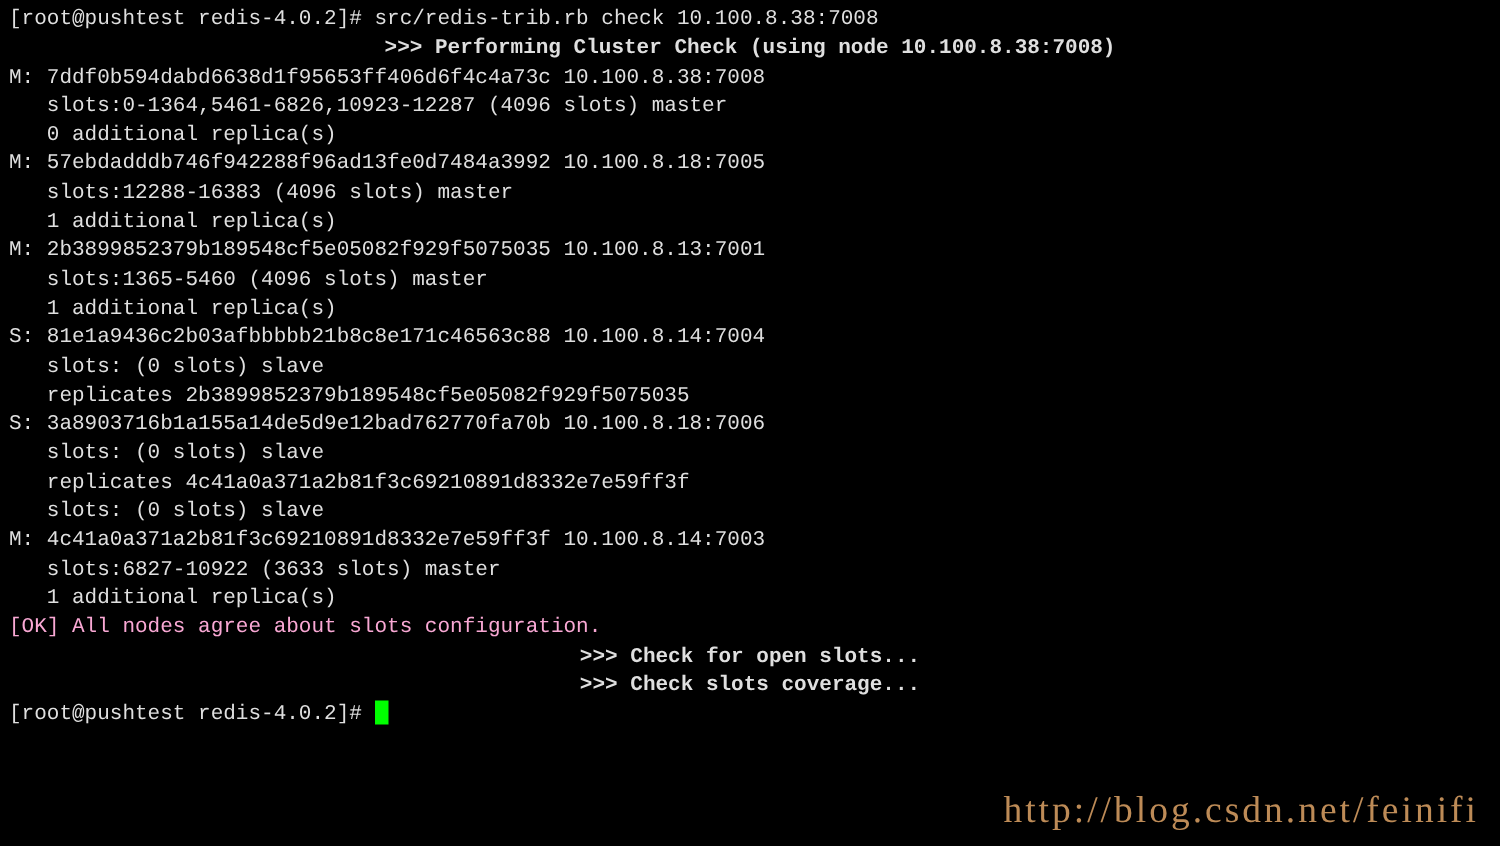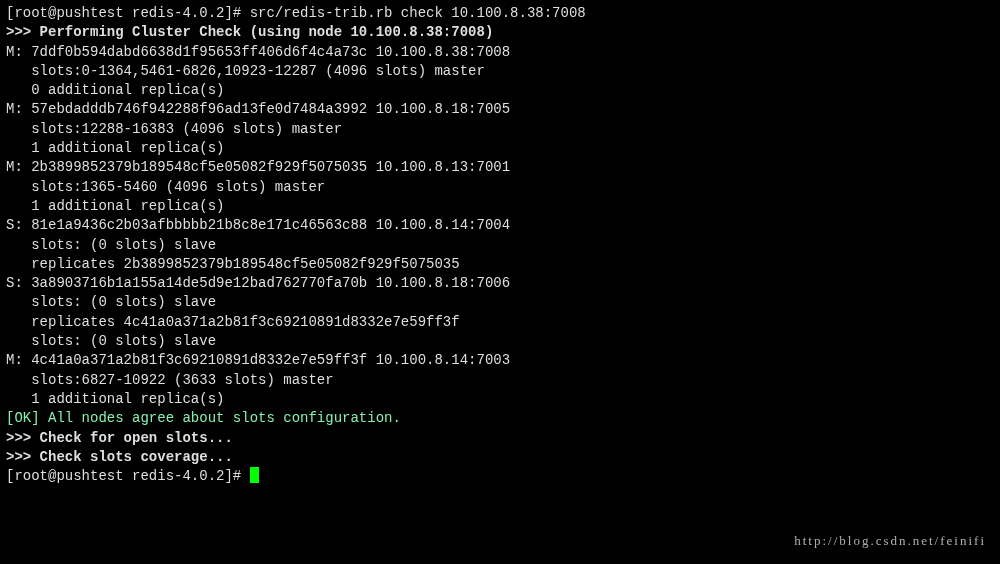--- a/index.html
+++ b/index.html
@@ -9,37 +9,37 @@
       height: 564px;
       font-family: "Consolas", "Courier New", monospace;
       font-size: 14px;
       line-height: 19.3px;
       color: #dfdfdf;
       overflow: hidden;
       position: relative;
       padding: 4px 6px;
     }
     .line { white-space: pre; }
-    .green { color: #86efac; }
-    .bold { font-weight: bold; }
+    .green { color: #f9a8d4; }
+    .bold { font-weight: bold; text-align: center; }
     .cursor {
       display: inline-block;
       width: 9px;
       height: 16px;
       background: #00ff00;
       vertical-align: text-bottom;
       margin-bottom: 1px;
     }
     .watermark {
       position: absolute;
       bottom: 14px;
       right: 14px;
-      color: #e5e5e5;
+      color: #fdba74;
       font-family: "Times New Roman", serif;
-      font-size: 13px;
+      font-size: 25px;
       letter-spacing: 2px;
       opacity: 0.75;
     }
   </style>
 </head>
 <body>
 
 <div>
   <div class="line"><span>[root@pushtest redis-4.0.2]# </span><span>src/redis-trib.rb check 10.100.8.38:7008</span></div>
   <div class="line bold">&gt;&gt;&gt; Performing Cluster Check (using node 10.100.8.38:7008)</div>

